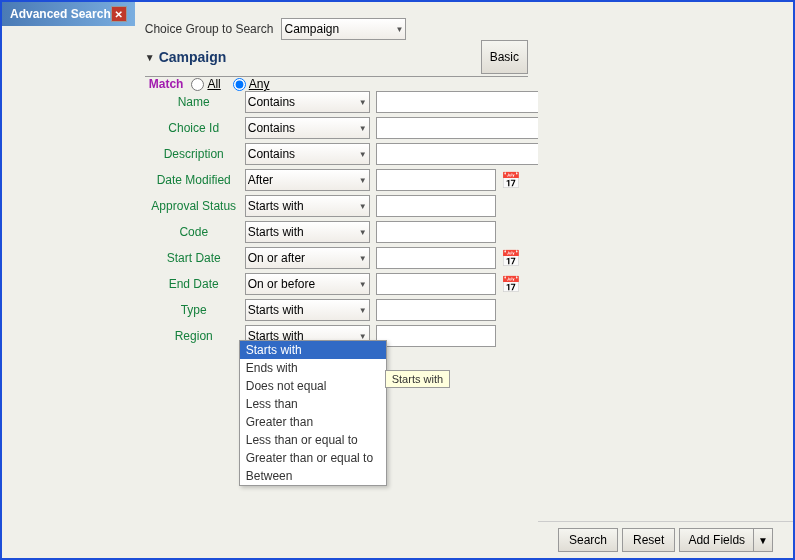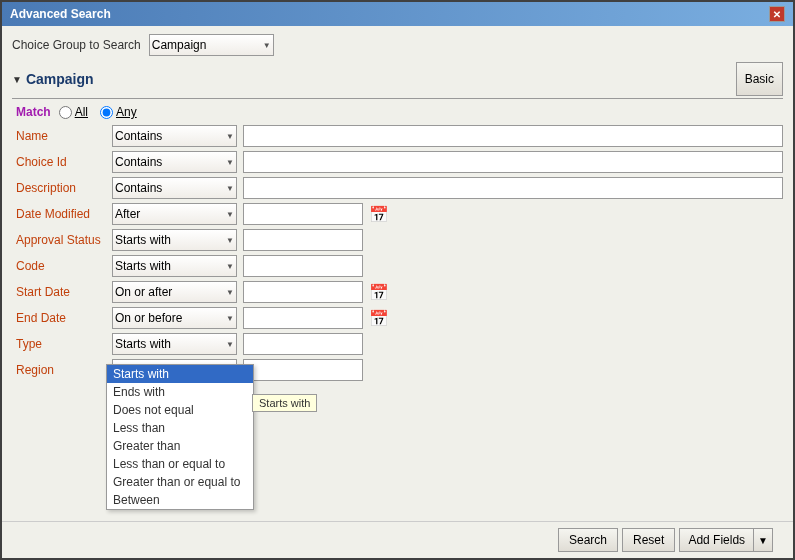--- a/index.html
+++ b/index.html
@@ -11,23 +11,23 @@
       justify-content: center;
       align-items: center;
       width: 795px;
       height: 560px;
       overflow: hidden;
     }
     .dialog {
       width: 795px;
       height: 560px;
       background: #f0f0ea;
-      border: 2px solid #404040;
-      display: flex;
-      flex-direction: column;
+      border: 2px solid #1d4ed8;
+      display: flex;
+      flex-direction: row;
       position: relative;
     }
     .title-bar {
       background: linear-gradient(to right, #4a7ab5, #7aaee0);
       color: white;
       padding: 4px 8px;
       display: flex;
       justify-content: space-between;
       align-items: center;
       height: 24px;
@@ -44,25 +44,24 @@
       width: 16px;
       height: 16px;
       font-size: 10px;
       cursor: pointer;
       display: flex;
       align-items: center;
       justify-content: center;
       font-weight: bold;
     }
     .dialog-body {
-      padding: 8px 10px;
+      padding: 16px 10px;
       flex: 1;
       display: flex;
       flex-direction: column;
-      gap: 6px;
       overflow: hidden;
       position: relative;
     }
     .top-row {
       display: flex;
       align-items: center;
       gap: 8px;
     }
     .label {
       color: #333;
@@ -123,22 +122,22 @@
       gap: 4px;
       padding-left: 4px;
     }
     .field-row {
       display: flex;
       align-items: center;
       gap: 6px;
     }
     .field-label {
       width: 90px;
-      text-align: left;
-      color: #c2410c;
+      text-align: center;
+      color: #15803d;
       font-size: 12px;
       flex-shrink: 0;
     }
     .select-wrapper {
       position: relative;
       width: 125px;
       flex-shrink: 0;
     }
     .select-wrapper select {
       width: 100%;

